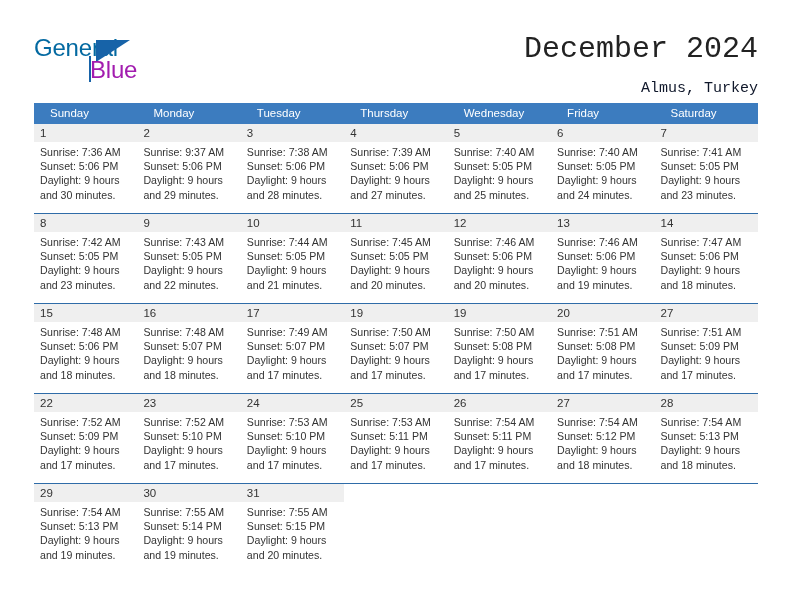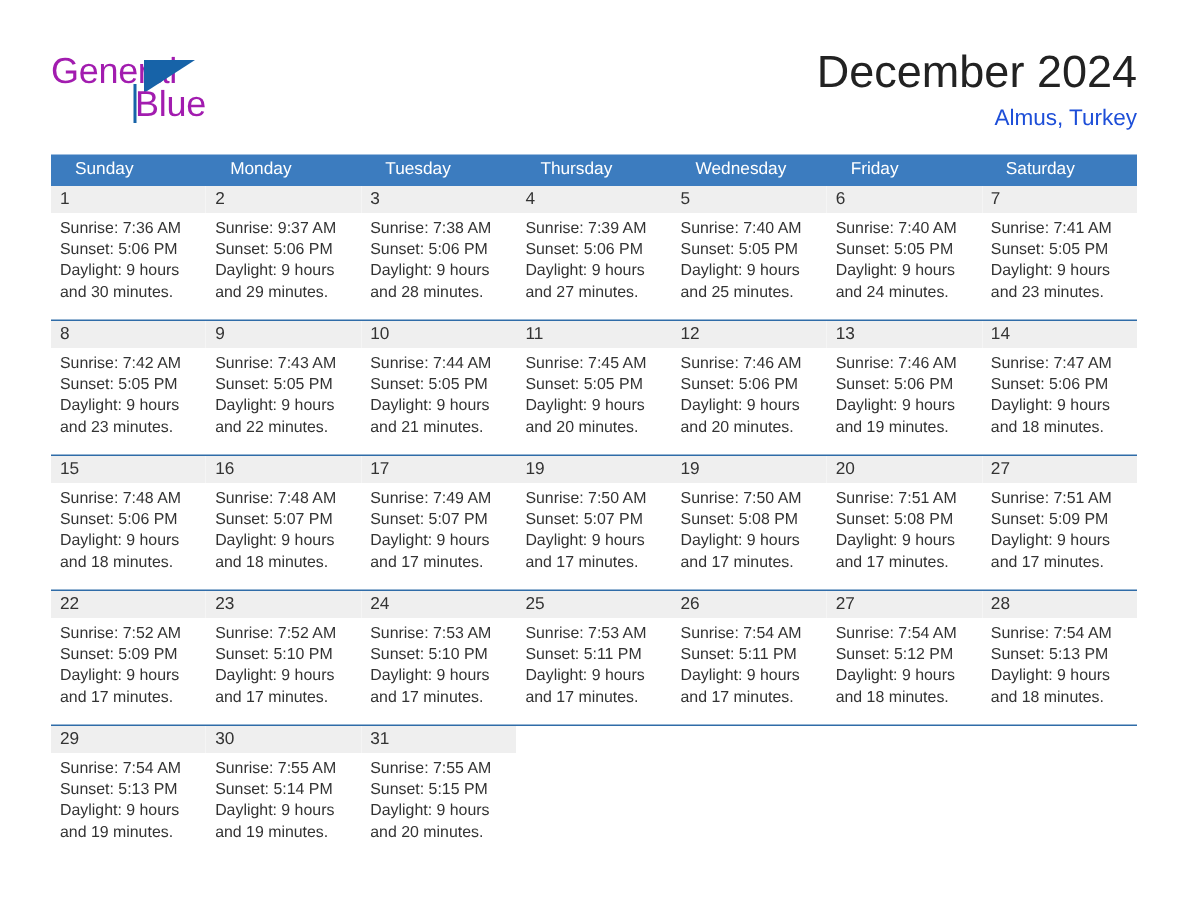--- a/index.html
+++ b/index.html
@@ -30,21 +30,21 @@
     left: 0;
     top: 4px;
     width: 180px;
     height: 60px;
   }
   .logo-general {
     position: absolute;
     left: 0;
     top: 0;
     font-size: 24px;
-    color: #a21caf;
+    color: #0369a1;
     letter-spacing: -0.2px;
     line-height: 28px;
   }
   .logo-blue {
     position: absolute;
     left: 56px;
     top: 22px;
     font-size: 24px;
     color: #a21caf;
     letter-spacing: -0.2px;
@@ -66,33 +66,34 @@
     width: 2px;
     height: 26px;
     background: #1763a8;
   }
 
   .title-block {
     position: absolute;
     right: 0;
     top: 0;
     text-align: right;
+    font-family: Liberation Mono, monospace;
   }
   .month-title {
     font-size: 30px;
     font-weight: normal;
     color: #222222;
     line-height: 38px;
     letter-spacing: 0px;
   }
   .location {
     font-size: 15px;
-    color: #1d4ed8;
+    color: #0f172a;
     line-height: 22px;
-    margin-top: 0;
+    margin-top: 10px;
   }
 
   
   .calendar {
     position: absolute;
     left: 34px;
     top: 103px;
     width: 724px;
   }
   .weekday-row {

